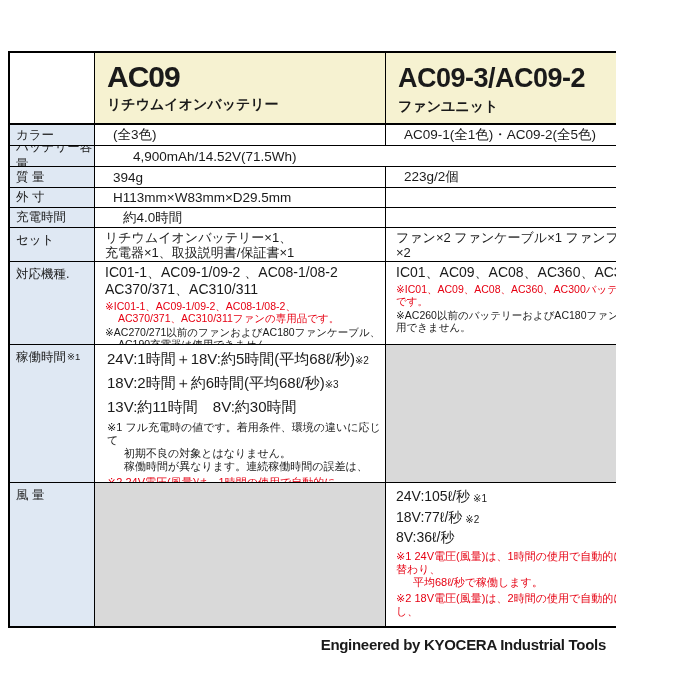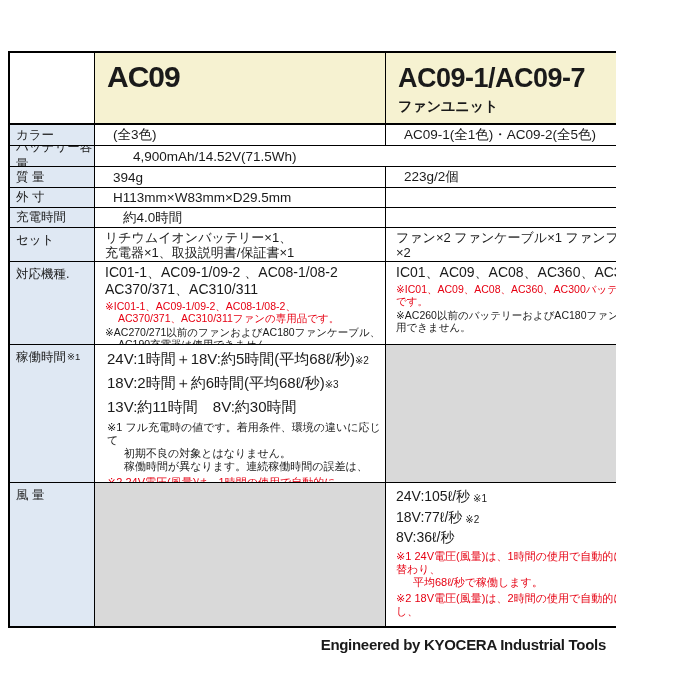--- a/index.html
+++ b/index.html
@@ -63,23 +63,24 @@
 </style>
 </head>
 <body>
 
 <div class="canvas">
   <div class="spec-table">
 
     <div class="cell hdr blank"></div>
     <div class="cell hdr">
       <div class="model">AC09</div>
+      <div class="ptype">リチウムイオンバッテリー</div>
     </div>
     <div class="cell hdr c3">
-      <div class="model m2">AC09-1/AC09-7</div>
+      <div class="model m2">AC09-3/AC09-2</div>
       <div class="ptype">ファンユニット</div>
     </div>
 
     <div class="cell label">カラー</div>
     <div class="cell val">(全3色)</div>
     <div class="cell val c3">AC09-1(全1色)・AC09-2(全5色)</div>
 
     <div class="cell label">バッテリー容量</div>
     <div class="cell val merged c3">4,900mAh/14.52V(71.5Wh)</div>
 

